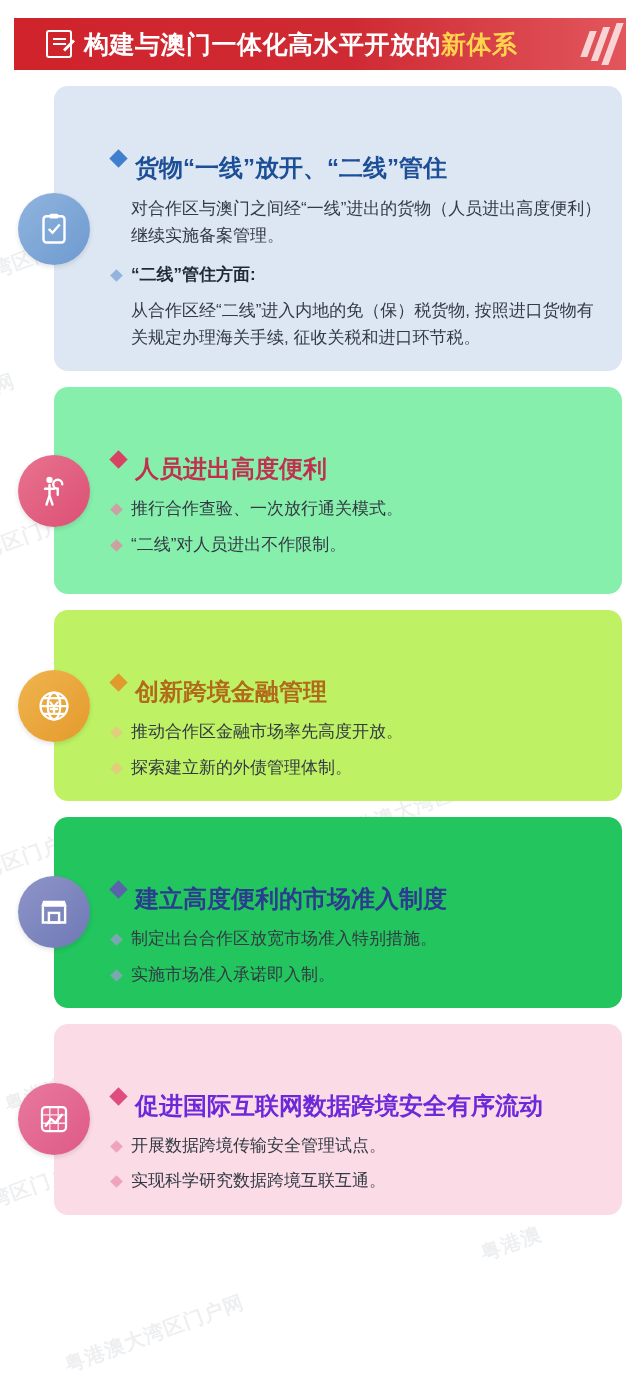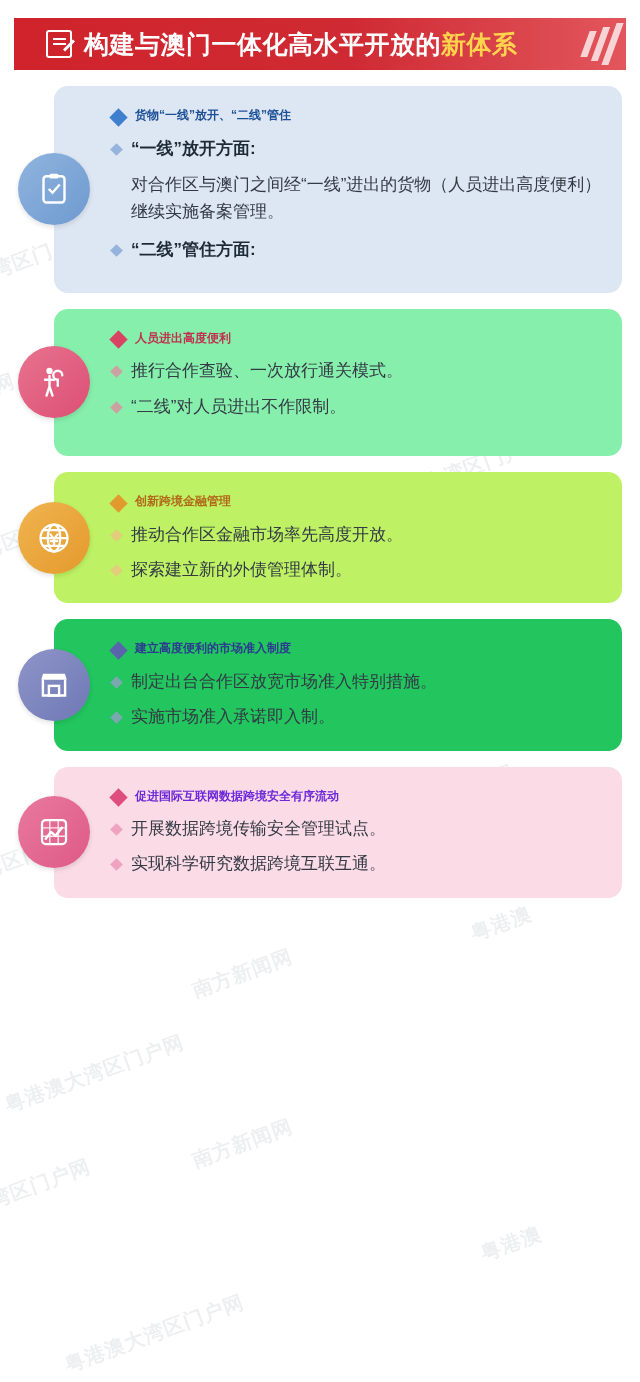--- a/index.html
+++ b/index.html
@@ -118,25 +118,26 @@
   }
   .badge.blue   { background: linear-gradient(135deg,#8fb4de,#6f9ad0); }
   .badge.pink   { background: linear-gradient(135deg,#e8738f,#dc4f74); }
   .badge.orange { background: linear-gradient(135deg,#f0b44f,#e49a2c); }
   .badge.violet { background: linear-gradient(135deg,#8e95c8,#6f78b6); }
   .badge.rose   { background: linear-gradient(135deg,#e8799f,#de5a86); }
   .badge svg { width: 36px; height: 36px; }
 
   .card-title {
     display: flex;
-    align-items: flex-end;
-    font-size: 12px;
+    align-items: flex-start;
+    font-size: 24px;
     font-weight: bold;
     margin-bottom: 12px;
     line-height: 1.3;
+    margin-top: 44px;
   }
   .diamond {
     display: inline-block;
     width: 13px; height: 13px;
     transform: rotate(45deg);
     margin-right: 10px;
     flex: none;
   }
   .blue   .card-title { color: #1c4f96; }
   .blue   .diamond { background: #3f7fce; }
@@ -220,29 +221,26 @@
       <svg viewBox="0 0 24 24" fill="none" stroke="#fff" stroke-width="1.6">
         <rect x="5" y="3.5" width="14" height="17.5" rx="2"></rect>
         <rect x="9" y="1.8" width="6" height="3.2" rx="1" fill="#fff" stroke="none"></rect>
         <polyline points="8.5,12 11,14.5 15.8,9"></polyline>
       </svg>
     </div>
     <div class="card-title">
       <span class="diamond"></span>
       <span>货物“一线”放开、“二线”管住</span>
     </div>
-    <div class="bullet">
-      <span class="dot"></span>
-      <span class="btext"><b>“一线”放开方面:</b></span>
-    </div>
     <div class="sub">对合作区与澳门之间经“一线”进出的货物（人员进出高度便利）继续实施备案管理。</div>
     <div class="bullet">
       <span class="dot"></span>
       <span class="btext"><b>“二线”管住方面:</b></span>
     </div>
+    <div class="sub" style="margin-bottom:0">从合作区经“二线”进入内地的免（保）税货物, 按照进口货物有关规定办理海关手续, 征收关税和进口环节税。</div>
   </div>
 
   <div class="card pink">
     <div class="badge pink">
       <svg viewBox="0 0 24 24" fill="none" stroke="#fff" stroke-width="1.6">
         <circle cx="9" cy="4.6" r="2.1" fill="#fff" stroke="none"></circle>
         <path d="M9 8v7M6 10.5h6M7 21l2-6 2 6" stroke-linecap="round"></path>
         <path d="M17.5 7.5a3 3 0 1 0-3 3v4" stroke-linecap="round"></path>
       </svg>
     </div>

